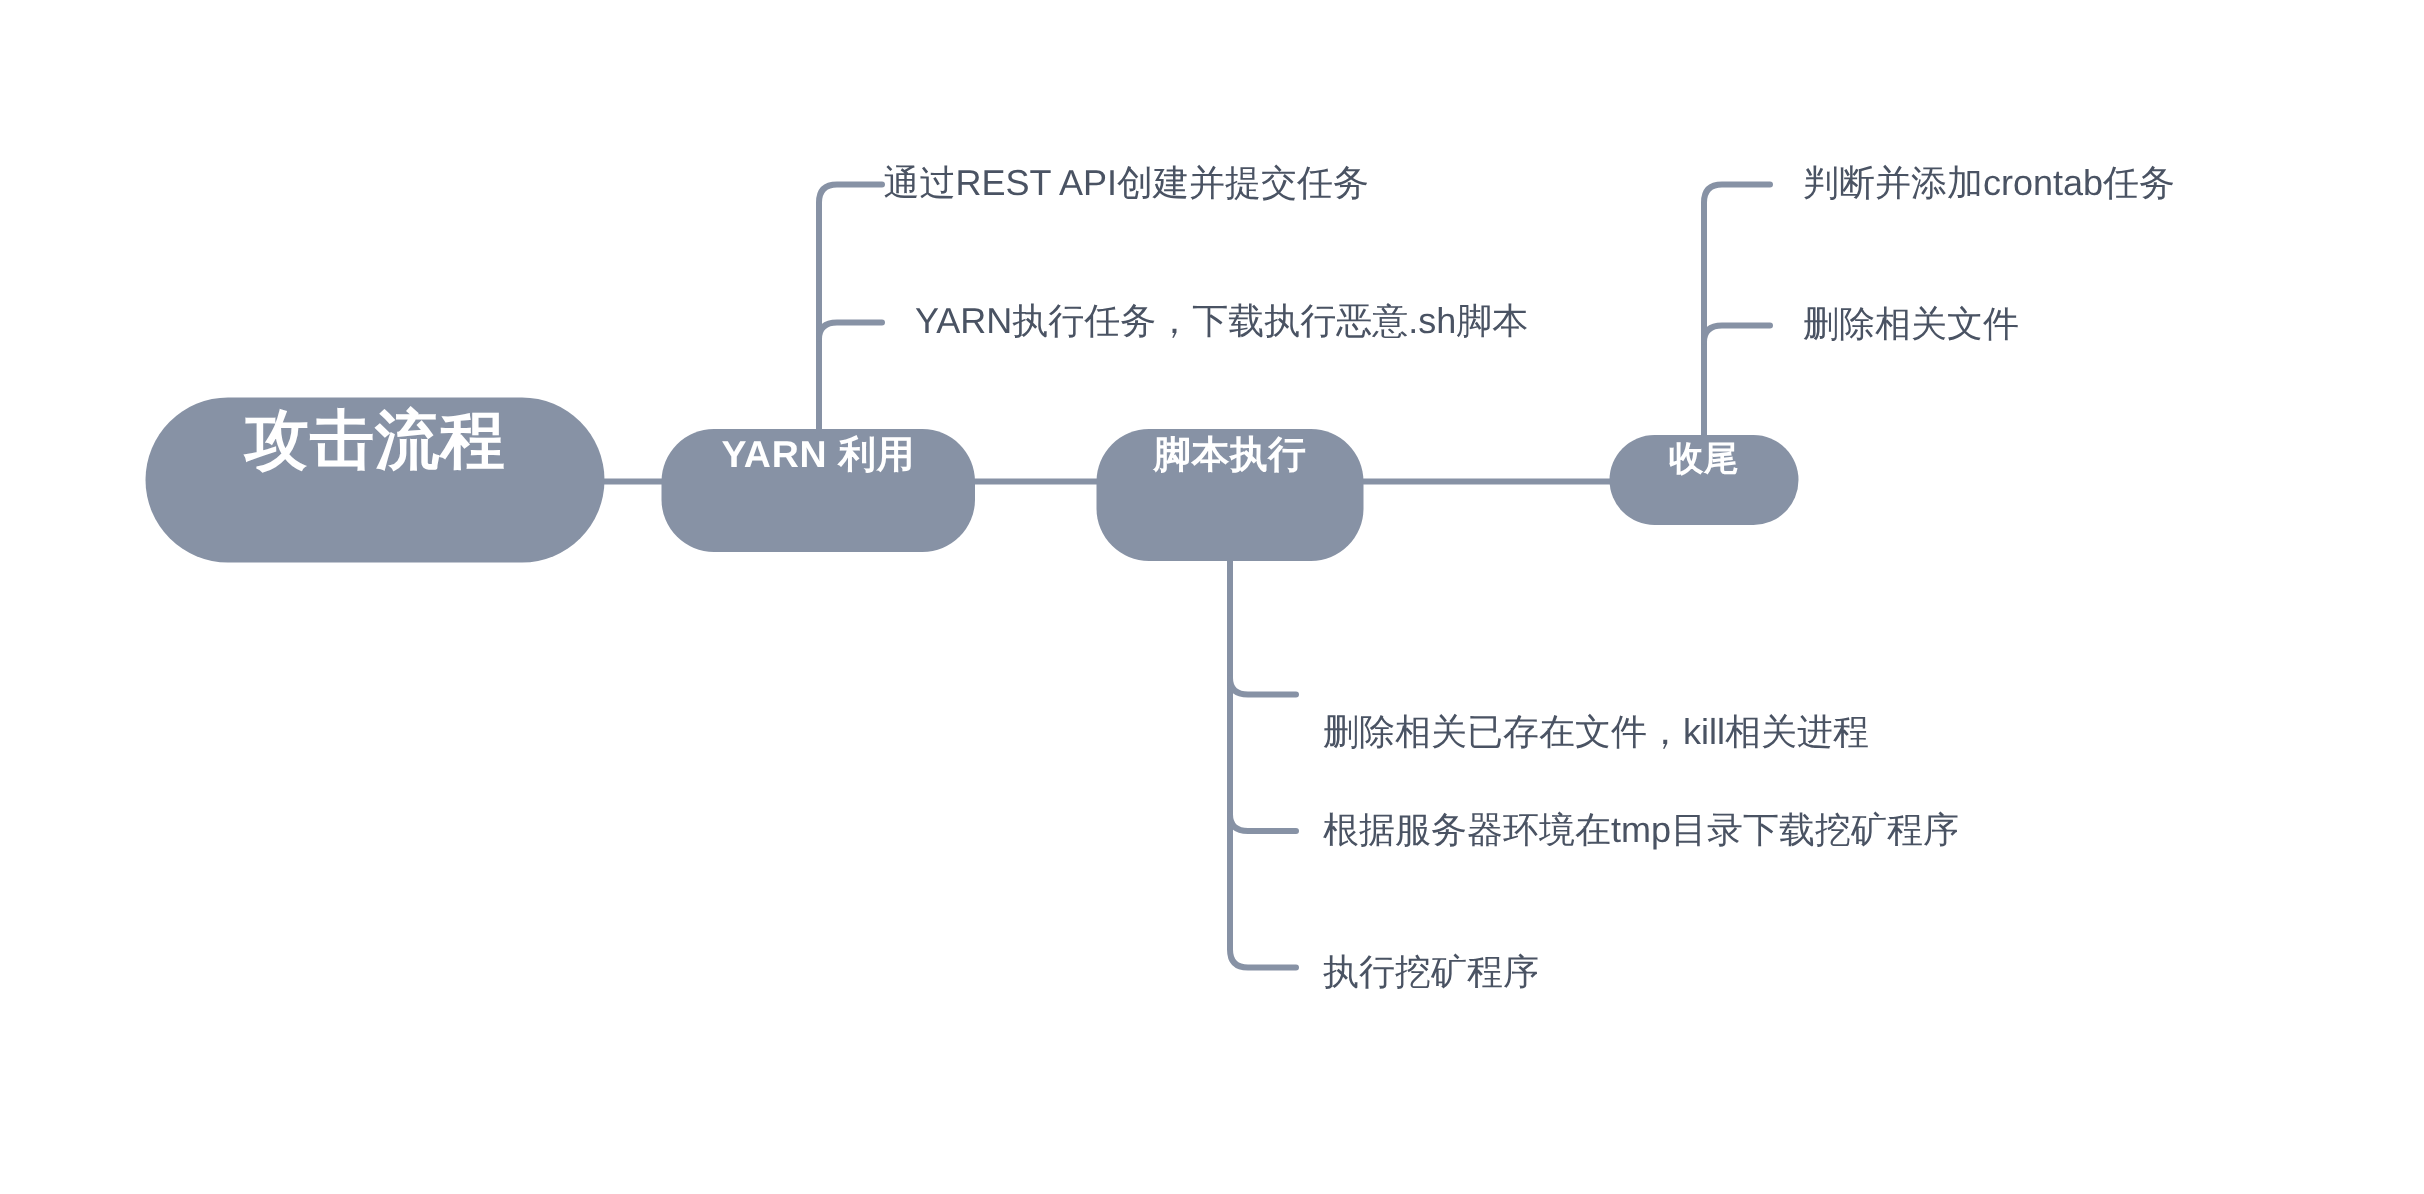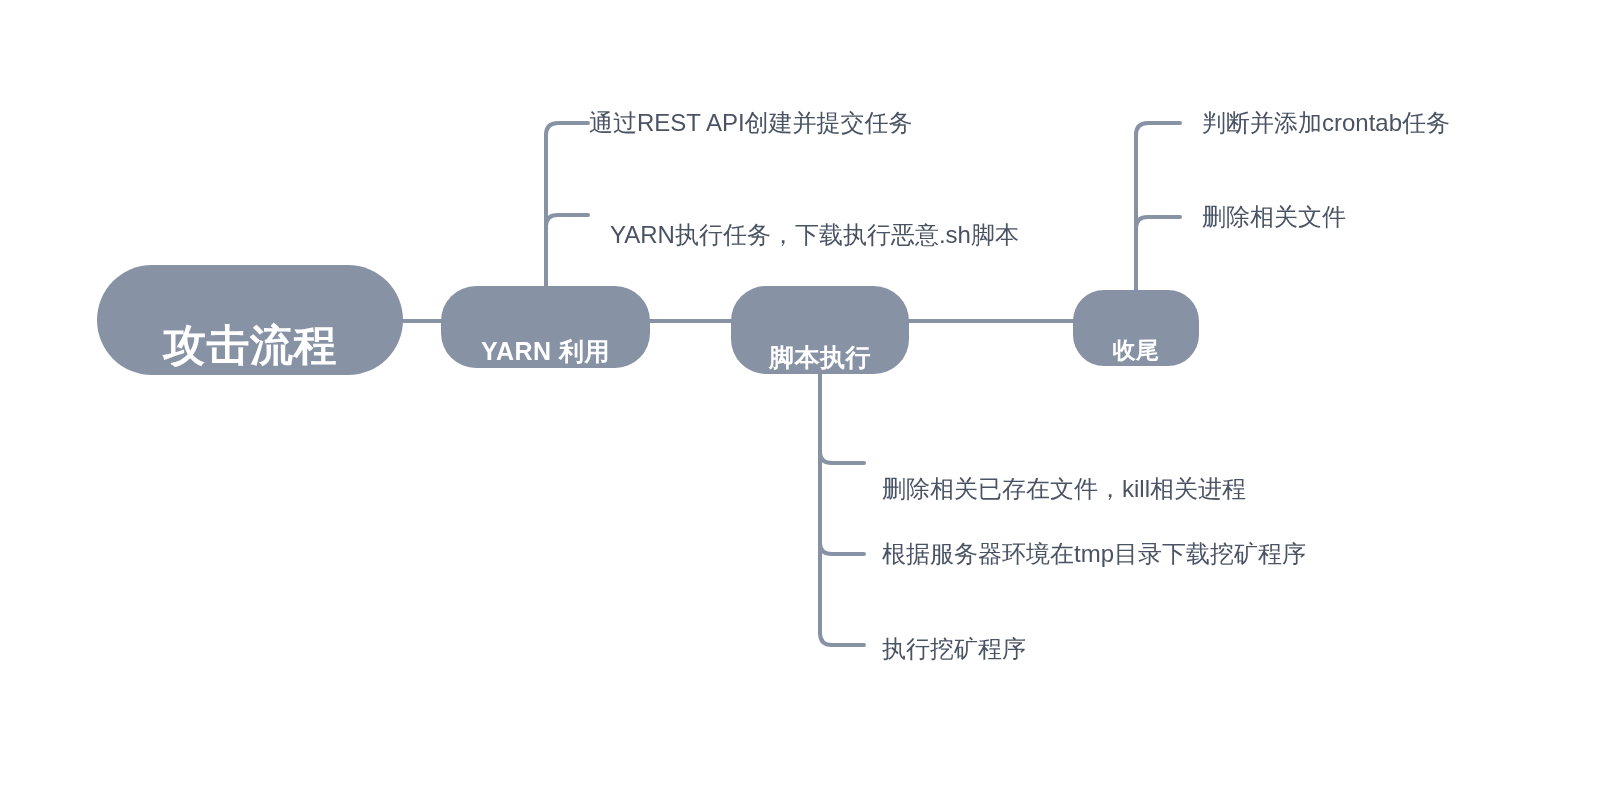--- a/index.html
+++ b/index.html
@@ -23,21 +23,21 @@
   #connectors {
     position: absolute;
     left: 0; top: 0;
     width: 1616px;
     height: 796px;
     pointer-events: none;
   }
   .node {
     position: absolute;
     display: flex;
-    align-items: flex-end;
+    align-items: flex-start;
     justify-content: center;
     color: #ffffff;
     font-weight: bold;
     text-align: center;
     box-sizing: border-box;
     letter-spacing: 0.5px;
   }
   .node-root {
     left: 97px;
     top: 265px;
@@ -62,21 +62,21 @@
     width: 178px;
     height: 88px;
     border-radius: 35px;
     background: #8792a5;
     font-size: 25px;
   }
   .node-l1-c {
     left: 1073px;
     top: 290px;
     width: 126px;
-    height: 76px;
+    height: 60px;
     border-radius: 31px;
     background: #8792a5;
     font-size: 23px;
   }
   .leaf-label {
     position: absolute;
     color: #4a5363;
     font-size: 24px;
     white-space: nowrap;
     line-height: 1;
@@ -120,21 +120,21 @@
   <div class="node node-l1-b">
     <span>脚本执行</span>
   </div>
 
   <div class="node node-l1-c">
     <span>收尾</span>
   </div>
 
   <div class="leaf-label" style="left:589px; top:123px;">通过REST API创建并提交任务</div>
 
-  <div class="leaf-label" style="left:610px; top:215px;margin-top:20px;">YARN执行任务，下载执行恶意.sh脚本</div>
+  <div class="leaf-label" style="left:610px; top:215px;">YARN执行任务，下载执行恶意.sh脚本</div>
 
   <div class="leaf-label" style="left:1202px; top:123px;">判断并添加crontab任务</div>
 
   <div class="leaf-label" style="left:1202px; top:217px;">删除相关文件</div>
 
   <div class="leaf-label" style="left:882px; top:463px;margin-top:26px;">删除相关已存在文件，kill相关进程</div>
 
   <div class="leaf-label" style="left:882px; top:554px;">根据服务器环境在tmp目录下载挖矿程序</div>
 
   <div class="leaf-label" style="left:882px; top:649px;">执行挖矿程序</div>

